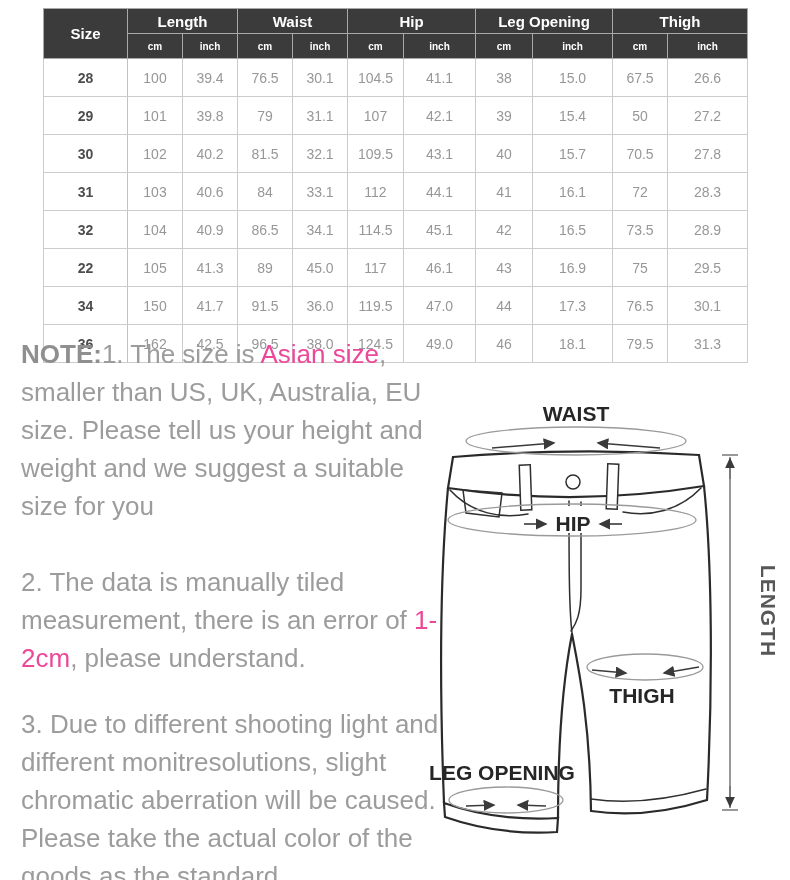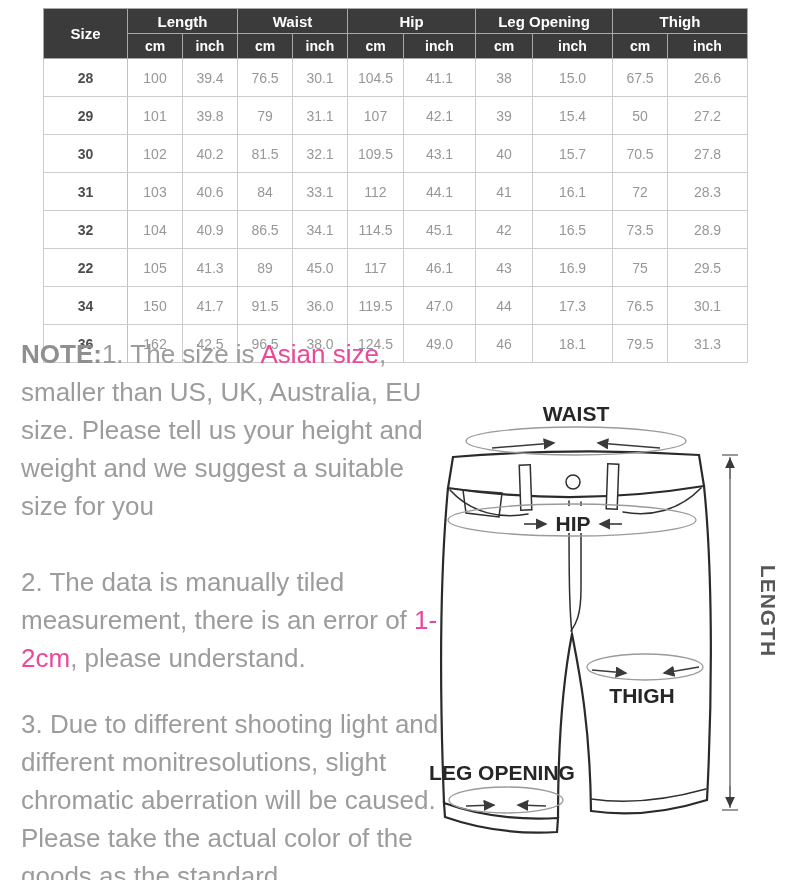--- a/index.html
+++ b/index.html
@@ -9,21 +9,21 @@
   }
   
   .size-table{
     position:absolute;left:43px;top:8px;border-collapse:collapse;table-layout:fixed;
   }
   .size-table th{
     background:#3b3b3b;color:#ffffff;font-weight:bold;
     border:1px solid #a8a8a8;text-align:center;vertical-align:middle;
   }
   .size-table thead tr.group-row th{height:22px;font-size:15px;}
-  .size-table thead tr.unit-row th{height:22px;font-size:14px;}
+  .size-table thead tr.unit-row th{height:22px;font-size:10px;}
   .size-table td{
     height:35px;text-align:center;vertical-align:middle;
     border:1px solid #cccccc;color:#979797;font-size:14px;background:#fff;
   }
   .size-table td.size-col{
     color:#4d4d4d;font-weight:bold;border-right:1px solid #c4b5fd;
   }
   
   .notes{
     position:absolute;left:21px;top:335px;width:426px;

